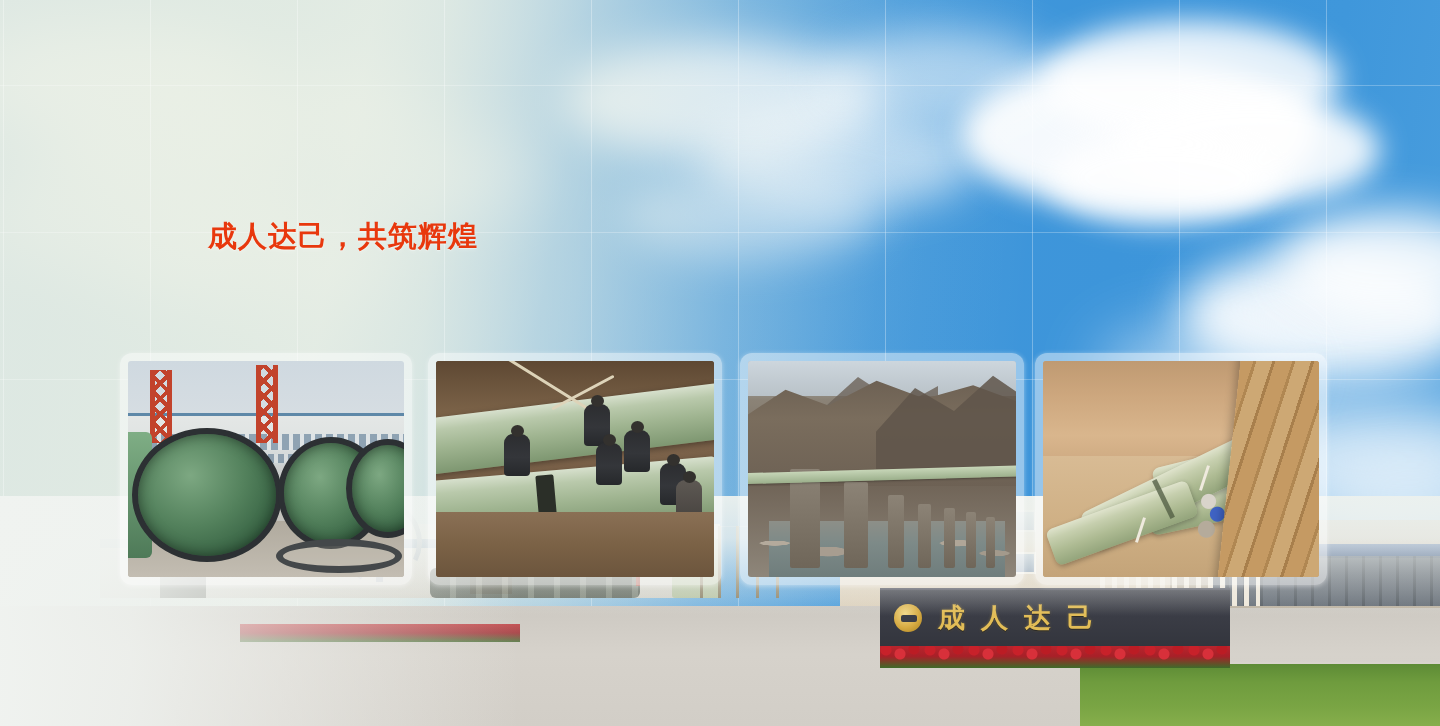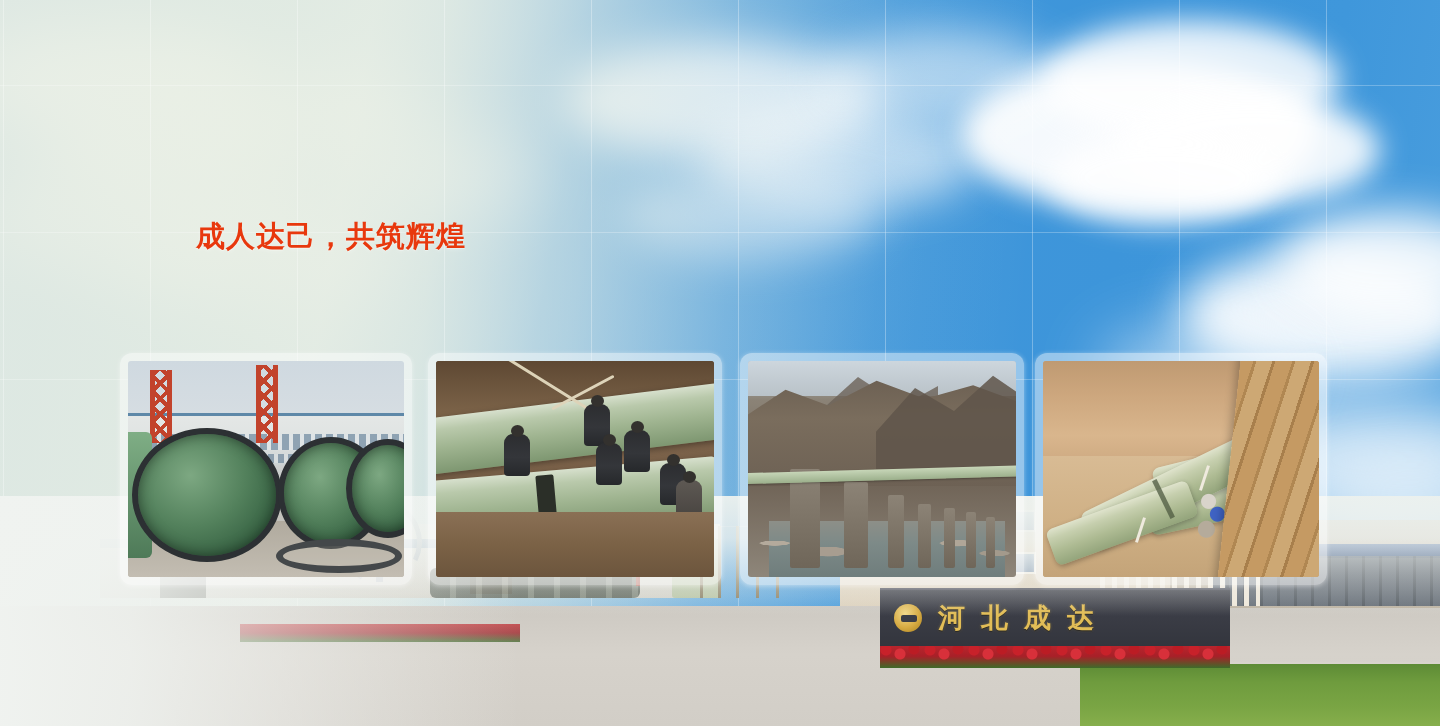--- a/index.html
+++ b/index.html
@@ -233,21 +233,21 @@
     position:absolute; left:0; right:0; top:0; height:120px;
     background:linear-gradient(to bottom, rgba(236,241,238,0.96) 0%, rgba(238,242,239,0.80) 35%, rgba(240,243,240,0.40) 65%, rgba(255,255,255,0) 100%);
   }
   .factory-fade-left {
     position:absolute; left:0; top:0; bottom:0; width:520px;
     background:linear-gradient(to right, rgba(240,243,240,0.98) 0%, rgba(240,243,240,0.85) 25%, rgba(242,244,241,0.50) 55%, rgba(255,255,255,0) 100%);
   }
 
   
   .headlines {
-    position:absolute; left:196px; top:222px; width:760px;
+    position:absolute; left:208px; top:222px; width:760px;
     z-index:6;
   }
   .headline {
     color:#e8380d;
     font-weight:bold;
     font-size:30px;
     line-height:1.0;
     letter-spacing:1px;
     white-space:nowrap;
     text-shadow:0 1px 0 rgba(255,255,255,.35), 0 2px 4px rgba(255,255,255,.25);
@@ -540,21 +540,21 @@
       <div class="blue-canopy"></div>
       <div class="canopy-glass"></div>
       <div class="fence"></div>
 
       <div class="lawn-edge"></div>
       <div class="lawn"></div>
       <div class="flowers"></div>
 
       <div class="sign">
         <div class="sign-logo"></div>
-        <div class="sign-text">河北成达</div>
+        <div class="sign-text">成人达己</div>
       </div>
 
       <div class="factory-fade-top"></div>
       <div class="factory-fade-left"></div>
     </div>
   </div>
 
   <div class="headlines">
     <div class="headline l1">成人达己，共筑辉煌</div>
   </div>

